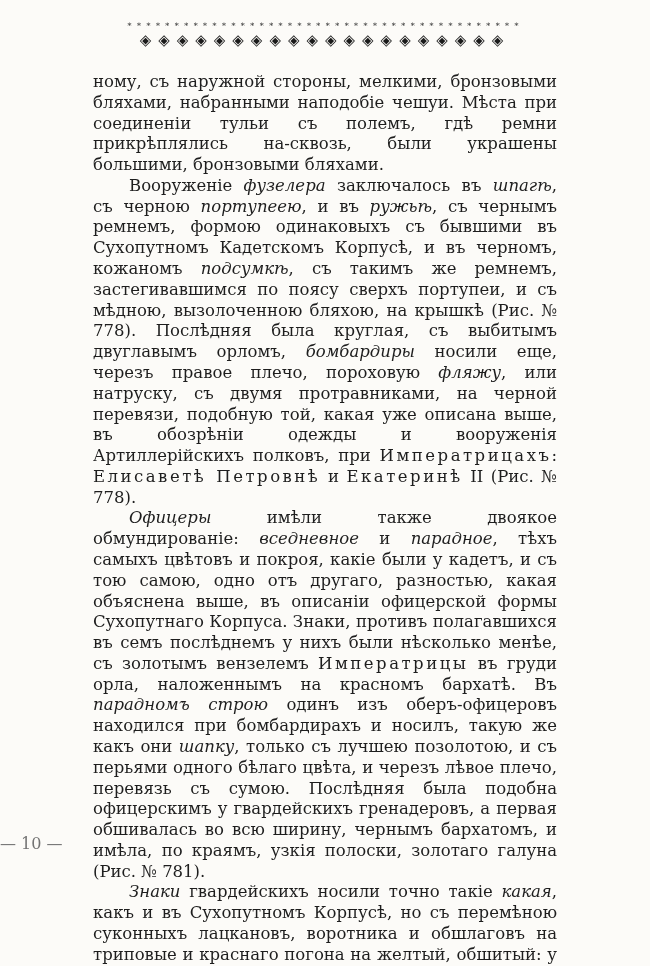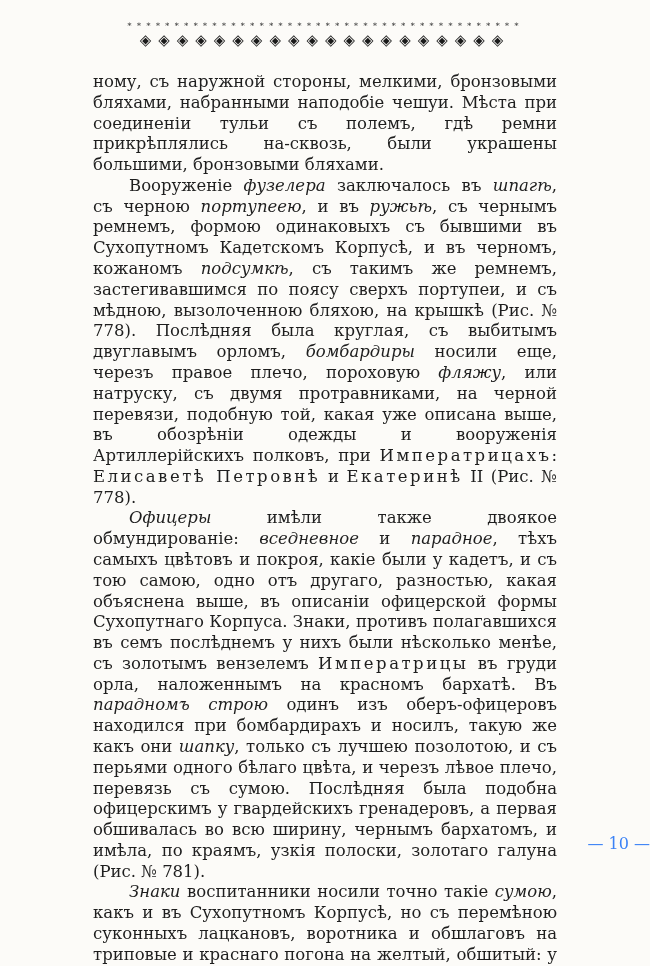--- a/index.html
+++ b/index.html
@@ -54,37 +54,37 @@
   .text-block p.indent {
     text-indent: 36px;
   }
   .i { font-style: italic; margin-top: 24px; }
   .sp { letter-spacing: 2.5px; }
   .footer {
     position: absolute;
     top: 834px;
     left: 0;
     width: 100%;
-    text-align: right;
+    text-align: left;
     font-size: 16px;
-    color: #3b82f6;
+    color: #737373;
   }
 </style>
 </head>
 <body>
 
 <div class="page">
 
   <div class="ornament">
     <div class="orn-row1">∗∗∗∗∗∗∗∗∗∗∗∗∗∗∗∗∗∗∗∗∗∗∗∗∗∗∗∗∗∗∗∗∗∗∗∗∗∗∗∗∗∗</div>
     <div class="orn-row2">◈◈◈◈◈◈◈◈◈◈◈◈◈◈◈◈◈◈◈◈</div>
   </div>
 
   <div class="text-block">
       <p><span>ному, съ наружной стороны, мелкими, бронзовыми бляхами, набранными наподобіе чешуи. Мѣста при соединеніи тульи съ полемъ, гдѣ ремни прикрѣплялись на-сквозь, были украшены большими, бронзовыми бляхами.</span></p>
       <p class="indent"><span>Вооруженіе </span><span class="i">фузелера</span><span> заключалось въ </span><span class="i">шпагѣ</span><span>, съ черною </span><span class="i">портупеею</span><span>, и въ </span><span class="i">ружьѣ</span><span>, съ чернымъ ремнемъ, формою одинаковыхъ съ бывшими въ Сухопутномъ Кадетскомъ Корпусѣ, и въ черномъ, кожаномъ </span><span class="i">подсумкѣ</span><span>, съ такимъ же ремнемъ, застегивавшимся по поясу сверхъ портупеи, и съ мѣдною, вызолоченною бляхою, на крышкѣ (Рис. № 778). Послѣдняя была круглая, съ выбитымъ двуглавымъ орломъ, </span><span class="i">бомбардиры</span><span> носили еще, черезъ правое плечо, пороховую </span><span class="i">фляжу</span><span>, или натруску, съ двумя протравниками, на черной перевязи, подобную той, какая уже описана выше, въ обозрѣніи одежды и вооруженія Артиллерійскихъ полковъ, при </span><span class="sp">Императрицахъ</span><span>: </span><span class="sp">Елисаветѣ Петровнѣ</span><span> и </span><span class="sp">Екатеринѣ</span><span> II (Рис. № 778).</span></p>
       <p class="indent"><span class="i">Офицеры</span><span> имѣли также двоякое обмундированіе: </span><span class="i">вседневное</span><span> и </span><span class="i">парадное</span><span>, тѣхъ самыхъ цвѣтовъ и покроя, какіе были у кадетъ, и съ тою самою, одно отъ другаго, разностью, какая объяснена выше, въ описаніи офицерской формы Сухопутнаго Корпуса. Знаки, противъ полагавшихся въ семъ послѣднемъ у нихъ были нѣсколько менѣе, съ золотымъ вензелемъ </span><span class="sp">Императрицы</span><span> въ груди орла, наложеннымъ на красномъ бархатѣ. Въ </span><span class="i">парадномъ строю</span><span> одинъ изъ оберъ-офицеровъ находился при бомбардирахъ и носилъ, такую же какъ они </span><span class="i">шапку</span><span>, только съ лучшею позолотою, и съ перьями одного бѣлаго цвѣта, и черезъ лѣвое плечо, перевязь съ сумою. Послѣдняя была подобна офицерскимъ у гвардейскихъ гренадеровъ, а первая обшивалась во всю ширину, чернымъ бархатомъ, и имѣла, по краямъ, узкія полоски, золотаго галуна (Рис. № 781).</span></p>
-      <p class="indent"><span class="i">Знаки</span><span> воспитанники носили точно такіе </span><span class="i">сумою</span><span>, какъ и въ Сухопутномъ Корпусѣ, но съ перемѣною суконныхъ лацкановъ, воротника и обшлаговъ на триповые и краснаго погона на желтый, обшитый: у кадетъ — черною, бархатною</span></p>
+      <p class="indent"><span class="i">Знаки</span><span> гвардейскихъ носили точно такіе </span><span class="i">какая</span><span>, какъ и въ Сухопутномъ Корпусѣ, но съ перемѣною суконныхъ лацкановъ, воротника и обшлаговъ на триповые и краснаго погона на желтый, обшитый: у кадетъ — черною, бархатною</span></p>
     </div>
 
   <div class="footer">— 10 —</div>
 
 </div>
 
 </body></html>

